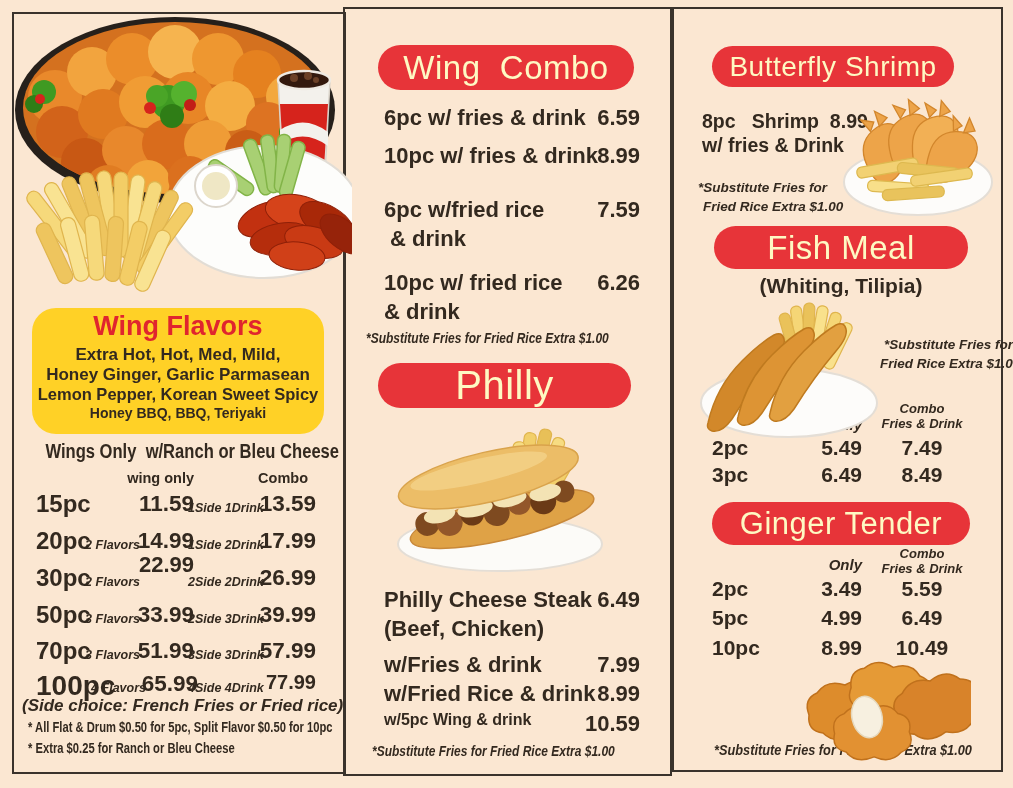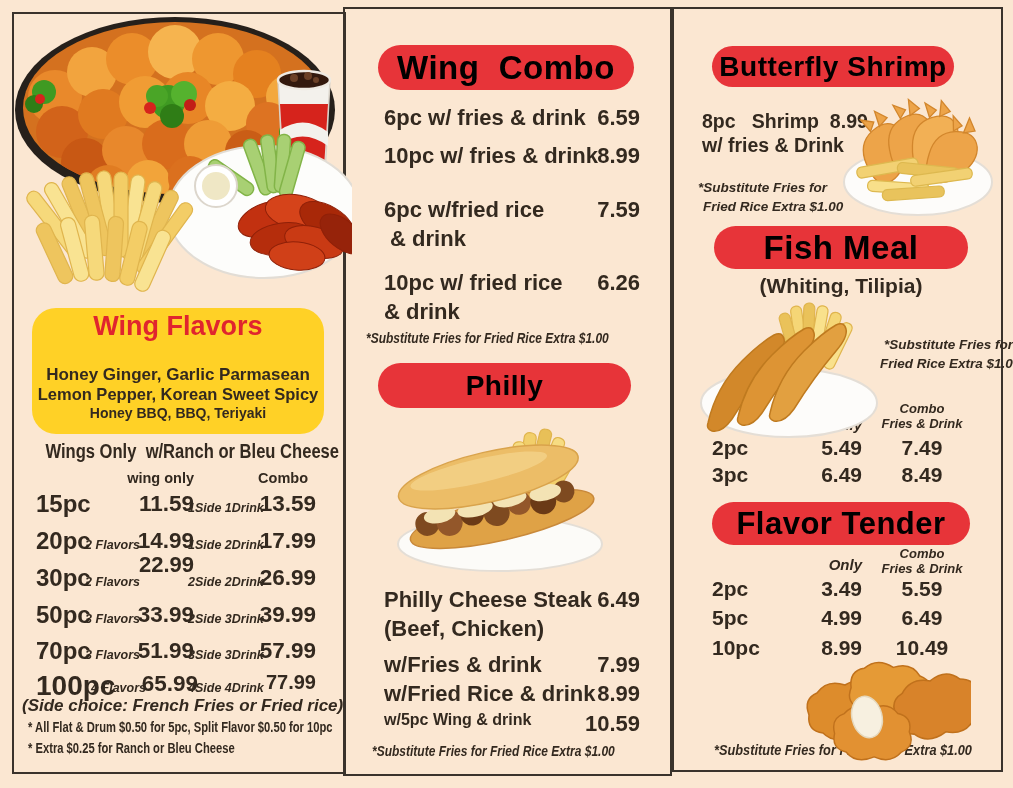--- a/index.html
+++ b/index.html
@@ -1,20 +1,20 @@
 <!DOCTYPE html>
 <html><head>
 <meta charset="utf-8">
 <style>
   *{margin:0;padding:0;box-sizing:border-box}
   html,body{background:#fbe7d2}
   body{font-family:"Liberation Sans",sans-serif;color:#33291f}
   #page{position:relative;width:1013px;height:788px;background:#fbe7d2;overflow:hidden}
   .panel{position:absolute;border:2px solid #3a332c;z-index:1}
-  .badge{position:absolute;background:#e73439;color:#000000;font-weight:bold;display:flex;align-items:center;
+  .badge{position:absolute;background:#e73439;color:#fef9c3;font-weight:normal;display:flex;align-items:center;
          justify-content:center;border-radius:60px;white-space:pre;z-index:3;letter-spacing:.5px}
   .t{position:absolute;white-space:pre;z-index:2;line-height:1.15}
   .b{font-weight:bold}
   .sb{font-weight:600}
   .i{font-style:italic}
   .r{text-align:right}
   .c{text-align:center}
   .cond{transform:scaleX(.8);transform-origin:0 50%}
   .condc{transform:scaleX(.85);transform-origin:50% 50%}
   .art{position:absolute;z-index:4}
@@ -164,20 +164,21 @@
           </g>
         <g transform="translate(145,56) rotate(24)">
             <rect width="15" height="65" rx="7" fill="#f9e392"></rect>
           </g>
       </g>
     </g>
   </svg>
 
   <div id="flavorBox"></div>
   <span class="t b c" style="left:32px;top:311px;width:292px;font-size:27px;color:#e0252e">Wing Flavors</span>
+  <span class="t sb c" style="left:32px;top:345px;width:292px;font-size:17px">Extra Hot, Hot, Med, Mild,</span>
   <span class="t sb c" style="left:32px;top:385px;width:292px;font-size:16.5px">Lemon Pepper, Korean Sweet Spicy</span>
   <span class="t sb c" style="left:32px;top:365px;width:292px;font-size:17px">Honey Ginger, Garlic Parmasean</span>
   <span class="t sb c" style="left:32px;top:405px;width:292px;font-size:14px">Honey BBQ, BBQ, Teriyaki</span>
 
   <span class="t b c condc" style="left:22px;top:440px;width:312px;font-size:19.5px">Wings Only  w/Ranch or Bleu Cheese</span>
 
   <span class="t b r" style="left:94px;top:470px;width:100px;font-size:14.5px">wing only</span>
   <span class="t b r" style="left:240px;top:470px;width:68px;font-size:14.5px">Combo</span>
 
   <span class="t b" style="left:36px;top:490px;font-size:24px">15pc</span>
@@ -230,21 +231,21 @@
   <span class="t b" style="left:384px;top:197px;font-size:22px">6pc w/fried rice</span>
   <span class="t b" style="left:384px;top:226px;font-size:22px"> &amp; drink</span>
   <span class="t b r" style="left:560px;top:197px;width:80px;font-size:22px">7.59</span>
 
   <span class="t b" style="left:384px;top:270px;font-size:22px">10pc w/ fried rice</span>
   <span class="t b" style="left:384px;top:299px;font-size:22px">&amp; drink</span>
   <span class="t b r" style="left:560px;top:270px;width:80px;font-size:22px">6.26</span>
 
   <span class="t i sb cond" style="left:366px;top:329px;font-size:15px">*Substitute Fries for Fried Rice Extra $1.00</span>
 
-  <div class="badge" style="left:378px;top:363px;width:253px;height:45px;font-size:28px">Philly</div>
+  <div class="badge" style="left:378px;top:363px;width:253px;height:45px;font-size:40px">Philly</div>
 
   <svg class="art" style="left:385px;top:412px" width="225" height="165" viewBox="0 0 225 165">
     <ellipse cx="115" cy="132" rx="102" ry="27" fill="#fcfbf8" stroke="#e4ded6" stroke-width="2"></ellipse>
     <g fill="#f2cf6a" stroke="#e0b54e" stroke-width="1.2">
       <g transform="translate(140,20) rotate(8)">
           <rect width="12" height="72" rx="5"></rect>
         </g>
       <g transform="translate(156,16) rotate(14)">
           <rect width="12" height="72" rx="5" fill="#e8c058"></rect>
         </g>
@@ -394,21 +395,21 @@
   <span class="t i sb c" style="left:876px;top:417px;width:92px;font-size:13px">Fries &amp; Drink</span>
 
   <span class="t b" style="left:712px;top:436px;font-size:21px">2pc</span>
   <span class="t b r" style="left:780px;top:436px;width:82px;font-size:21px">5.49</span>
   <span class="t b c" style="left:876px;top:436px;width:92px;font-size:21px">7.49</span>
 
   <span class="t b" style="left:712px;top:463px;font-size:21px">3pc</span>
   <span class="t b r" style="left:780px;top:463px;width:82px;font-size:21px">6.49</span>
   <span class="t b c" style="left:876px;top:463px;width:92px;font-size:21px">8.49</span>
 
-  <div class="badge" style="left:712px;top:502px;width:258px;height:43px;font-size:31px">Flavor Tender</div>
+  <div class="badge" style="left:712px;top:502px;width:258px;height:43px;font-size:31px">Ginger Tender</div>
 
   <span class="t i sb r" style="left:790px;top:556px;width:72px;font-size:15px">Only</span>
   <span class="t i sb c" style="left:876px;top:547px;width:92px;font-size:13px">Combo</span>
   <span class="t i sb c" style="left:876px;top:562px;width:92px;font-size:13px">Fries &amp; Drink</span>
 
   <span class="t b" style="left:712px;top:577px;font-size:21px">2pc</span>
   <span class="t b r" style="left:780px;top:577px;width:82px;font-size:21px">3.49</span>
   <span class="t b c" style="left:876px;top:577px;width:92px;font-size:21px">5.59</span>
 
   <span class="t b" style="left:712px;top:606px;font-size:21px">5pc</span>

